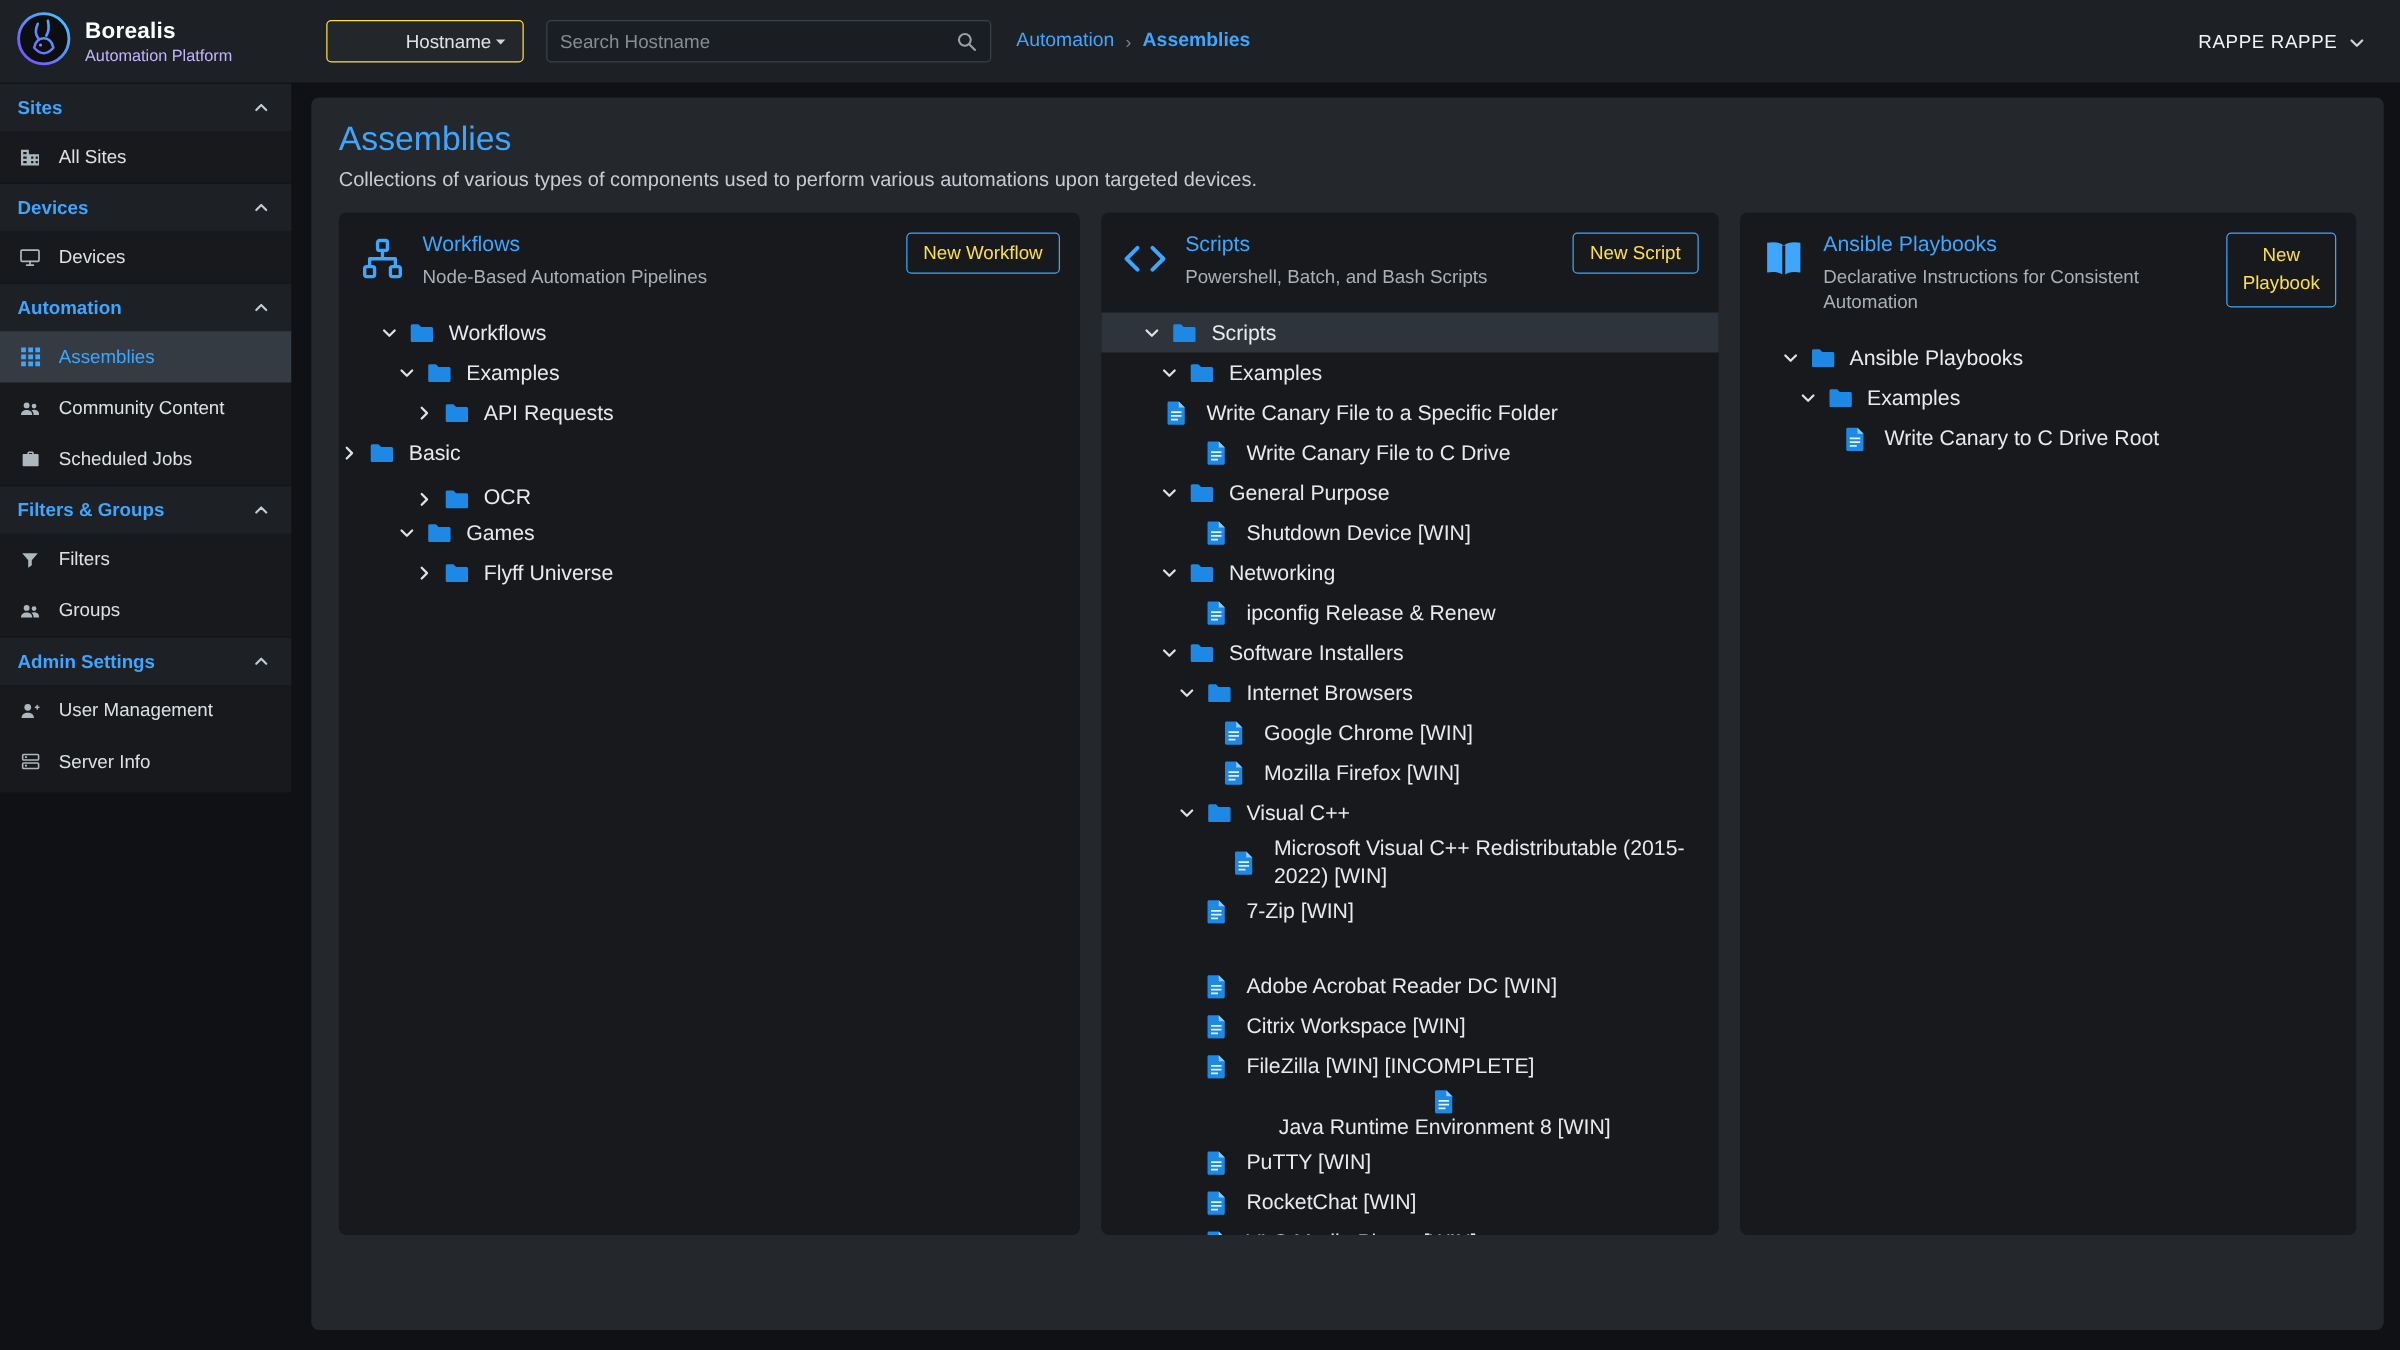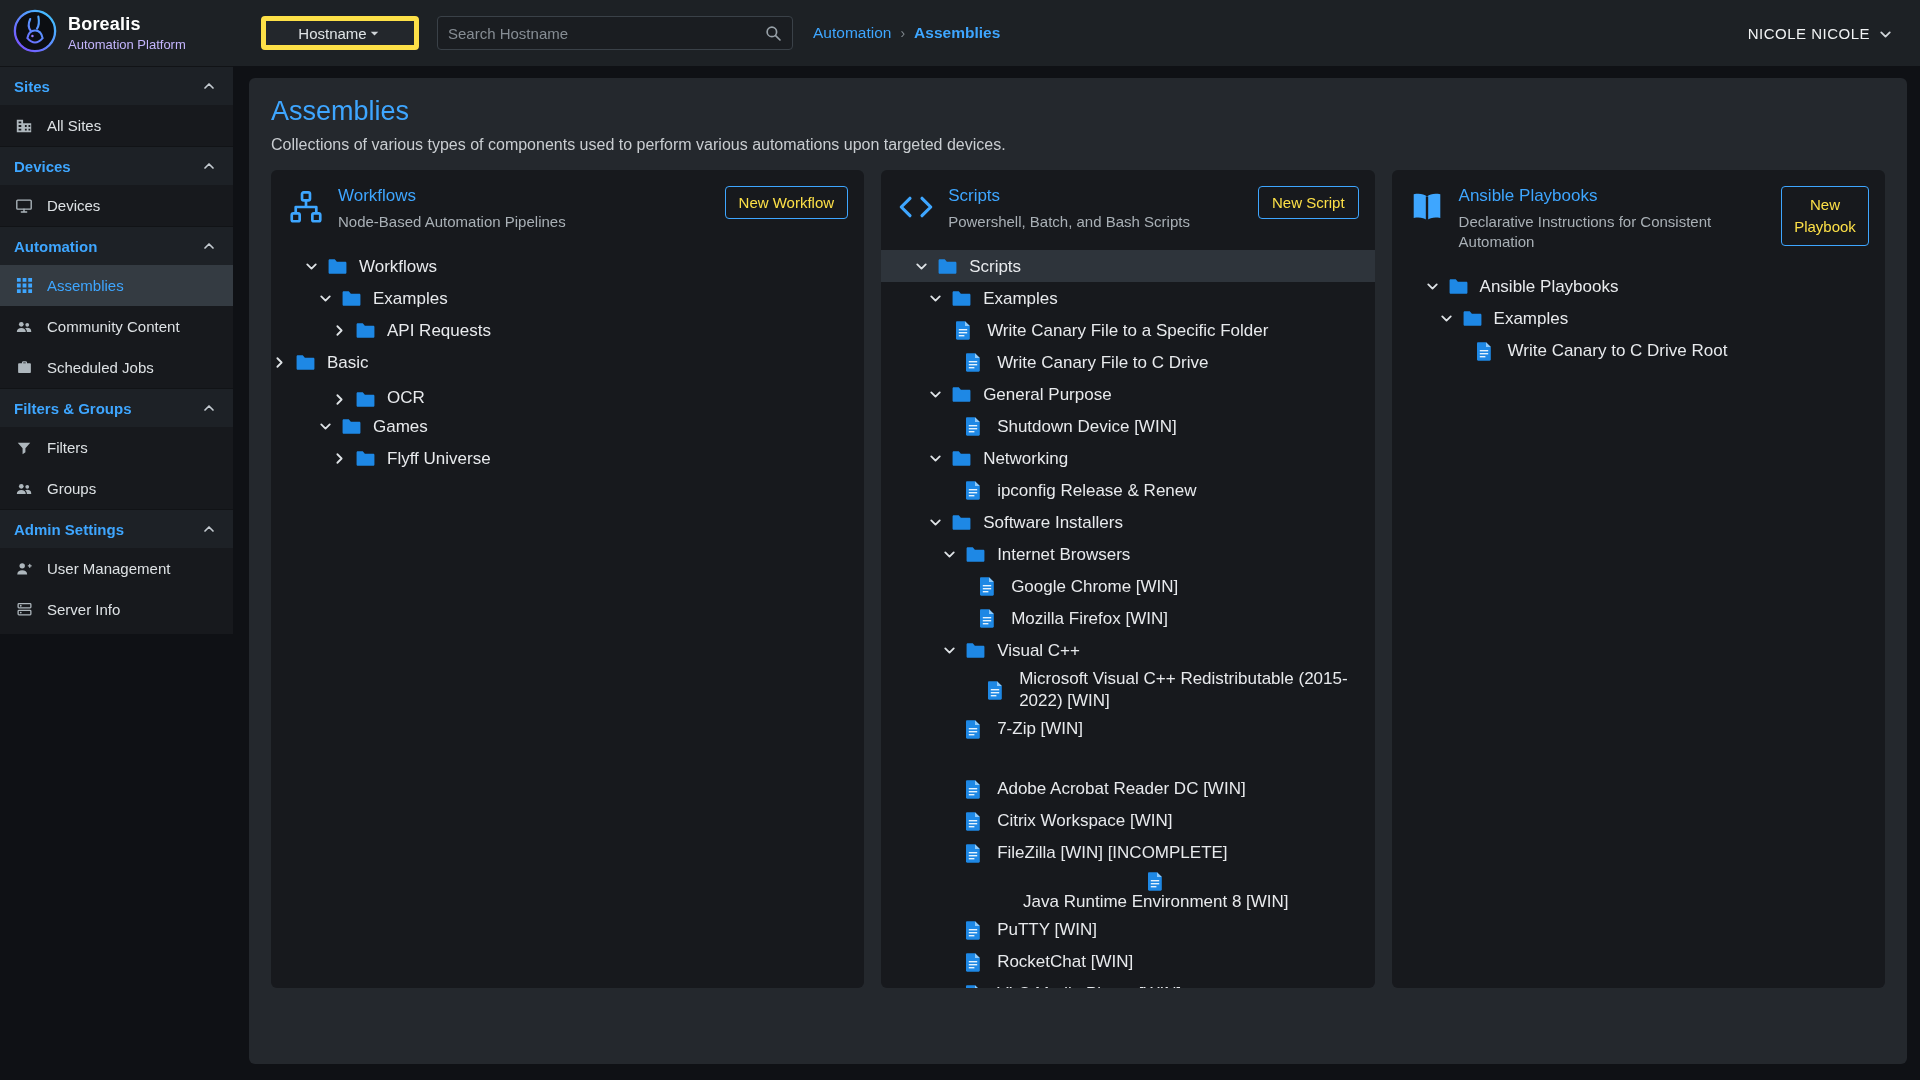--- a/index.html
+++ b/index.html
@@ -6,21 +6,21 @@
   html,body { width:1920px; height:1080px; overflow:hidden; }
   body { background:#0f1115; font-family:"Liberation Sans", sans-serif; position:relative; }
 
   
   .topbar { position:absolute; top:0; left:0; width:1920px; height:66px; background:#1d2125; display:flex; align-items:center; z-index:10; }
   .brand { width:233px; display:flex; align-items:center; gap:10px; padding-left:12px; flex-shrink:0; }
   .brand-text { display:flex; flex-direction:column; }
   .brand-name { font-size:18px; font-weight:bold; color:#ffffff; letter-spacing:.2px; }
   .brand-sub  { font-size:13px; color:#c4b5fd; margin-top:2px; }
 
-  .host-select { margin-left:28px; width:158px; height:34px; background:#23272c; border:5px solid #fde047; border-radius:4px; display:flex; align-items:center; justify-content:center; padding:0 10px; color:#dfe3e6; font-size:15px; cursor:pointer; }
+  .host-select { margin-left:28px; width:158px; height:34px; background:#23272c; border:1px solid #fde047; border-radius:4px; display:flex; align-items:center; justify-content:flex-end; padding:0 10px; color:#dfe3e6; font-size:15px; cursor:pointer; }
   .search-box { margin-left:18px; width:356px; height:34px; background:#1a1d21; border:1px solid #3a4148; border-radius:4px; display:flex; align-items:center; padding:0 10px; }
   .search-box input { flex:1; background:transparent; border:none; outline:none; color:#c7ccd1; font-size:15px; font-family:inherit; }
   .search-box input::placeholder { color:#868d94; }
   .search-ic { color:#98a1a8; display:flex; }
 
   .breadcrumb { margin-left:20px; display:flex; align-items:center; gap:9px; font-size:15.5px; }
   .crumb { color:#3ea6ff; cursor:pointer; }
   .crumb.last { font-weight:bold; }
   .crumb-sep { color:#7f868c; font-size:14px; }
 
@@ -105,21 +105,21 @@
       </span>
   </div>
 
   <nav class="breadcrumb">
     <span class="crumb">Automation</span>
     <span class="crumb-sep">›</span>
     <span class="crumb last">Assemblies</span>
   </nav>
 
   <div class="user">
-    <span>NICOLE NICOLE</span>
+    <span>RAPPE RAPPE</span>
     <span class="uic">
         <svg width="17" height="17" viewBox="0 0 16 16" fill="none" stroke="currentColor" stroke-width="1.7" stroke-linecap="round" stroke-linejoin="round">
           <path d="M4 6l4 4 4-4"></path>
         </svg>
       </span>
   </div>
 </header>
 
 <aside class="sidebar" id="sidebar">
     <div class="sec-header">
@@ -395,21 +395,21 @@
                 <path d="M4 6l4 4 4-4"></path>
               </svg>
             </span>
             <span class="ti">
               <svg width="21" height="17" viewBox="0 0 20 16">
                 <path fill="#1e88e5" d="M1.5 2.4c0-.7.6-1.2 1.2-1.2h4.7l2 2.2h7.9c.7 0 1.2.5 1.2 1.2v9c0 .7-.5 1.2-1.2 1.2H2.7c-.7 0-1.2-.5-1.2-1.2z"></path>
               </svg>
             </span>
             <span class="tl">Examples</span>
           </div>
-          <div class="tree-row" style="padding-left: 50px;">
+          <div class="tree-row" style="padding-left: 28px;">
             <span class="tw"></span>
             <span class="ti">
               <svg width="16" height="20" viewBox="0 0 16 20">
                 <path fill="#1e88e5" d="M2.2 1.2h7.8l4.8 4.8v12.6c0 .7-.5 1.2-1.2 1.2H2.2c-.7 0-1.2-.5-1.2-1.2V2.4c0-.7.5-1.2 1.2-1.2z"></path>
                 <path fill="#90caf9" d="M10 1.2L14.8 6H10z"></path>
                 <rect x="3.8" y="9" width="8.4" height="1.4" fill="#e3f2fd"></rect>
                 <rect x="3.8" y="12" width="8.4" height="1.4" fill="#e3f2fd"></rect>
                 <rect x="3.8" y="15" width="5.6" height="1.4" fill="#e3f2fd"></rect>
               </svg>
             </span>

